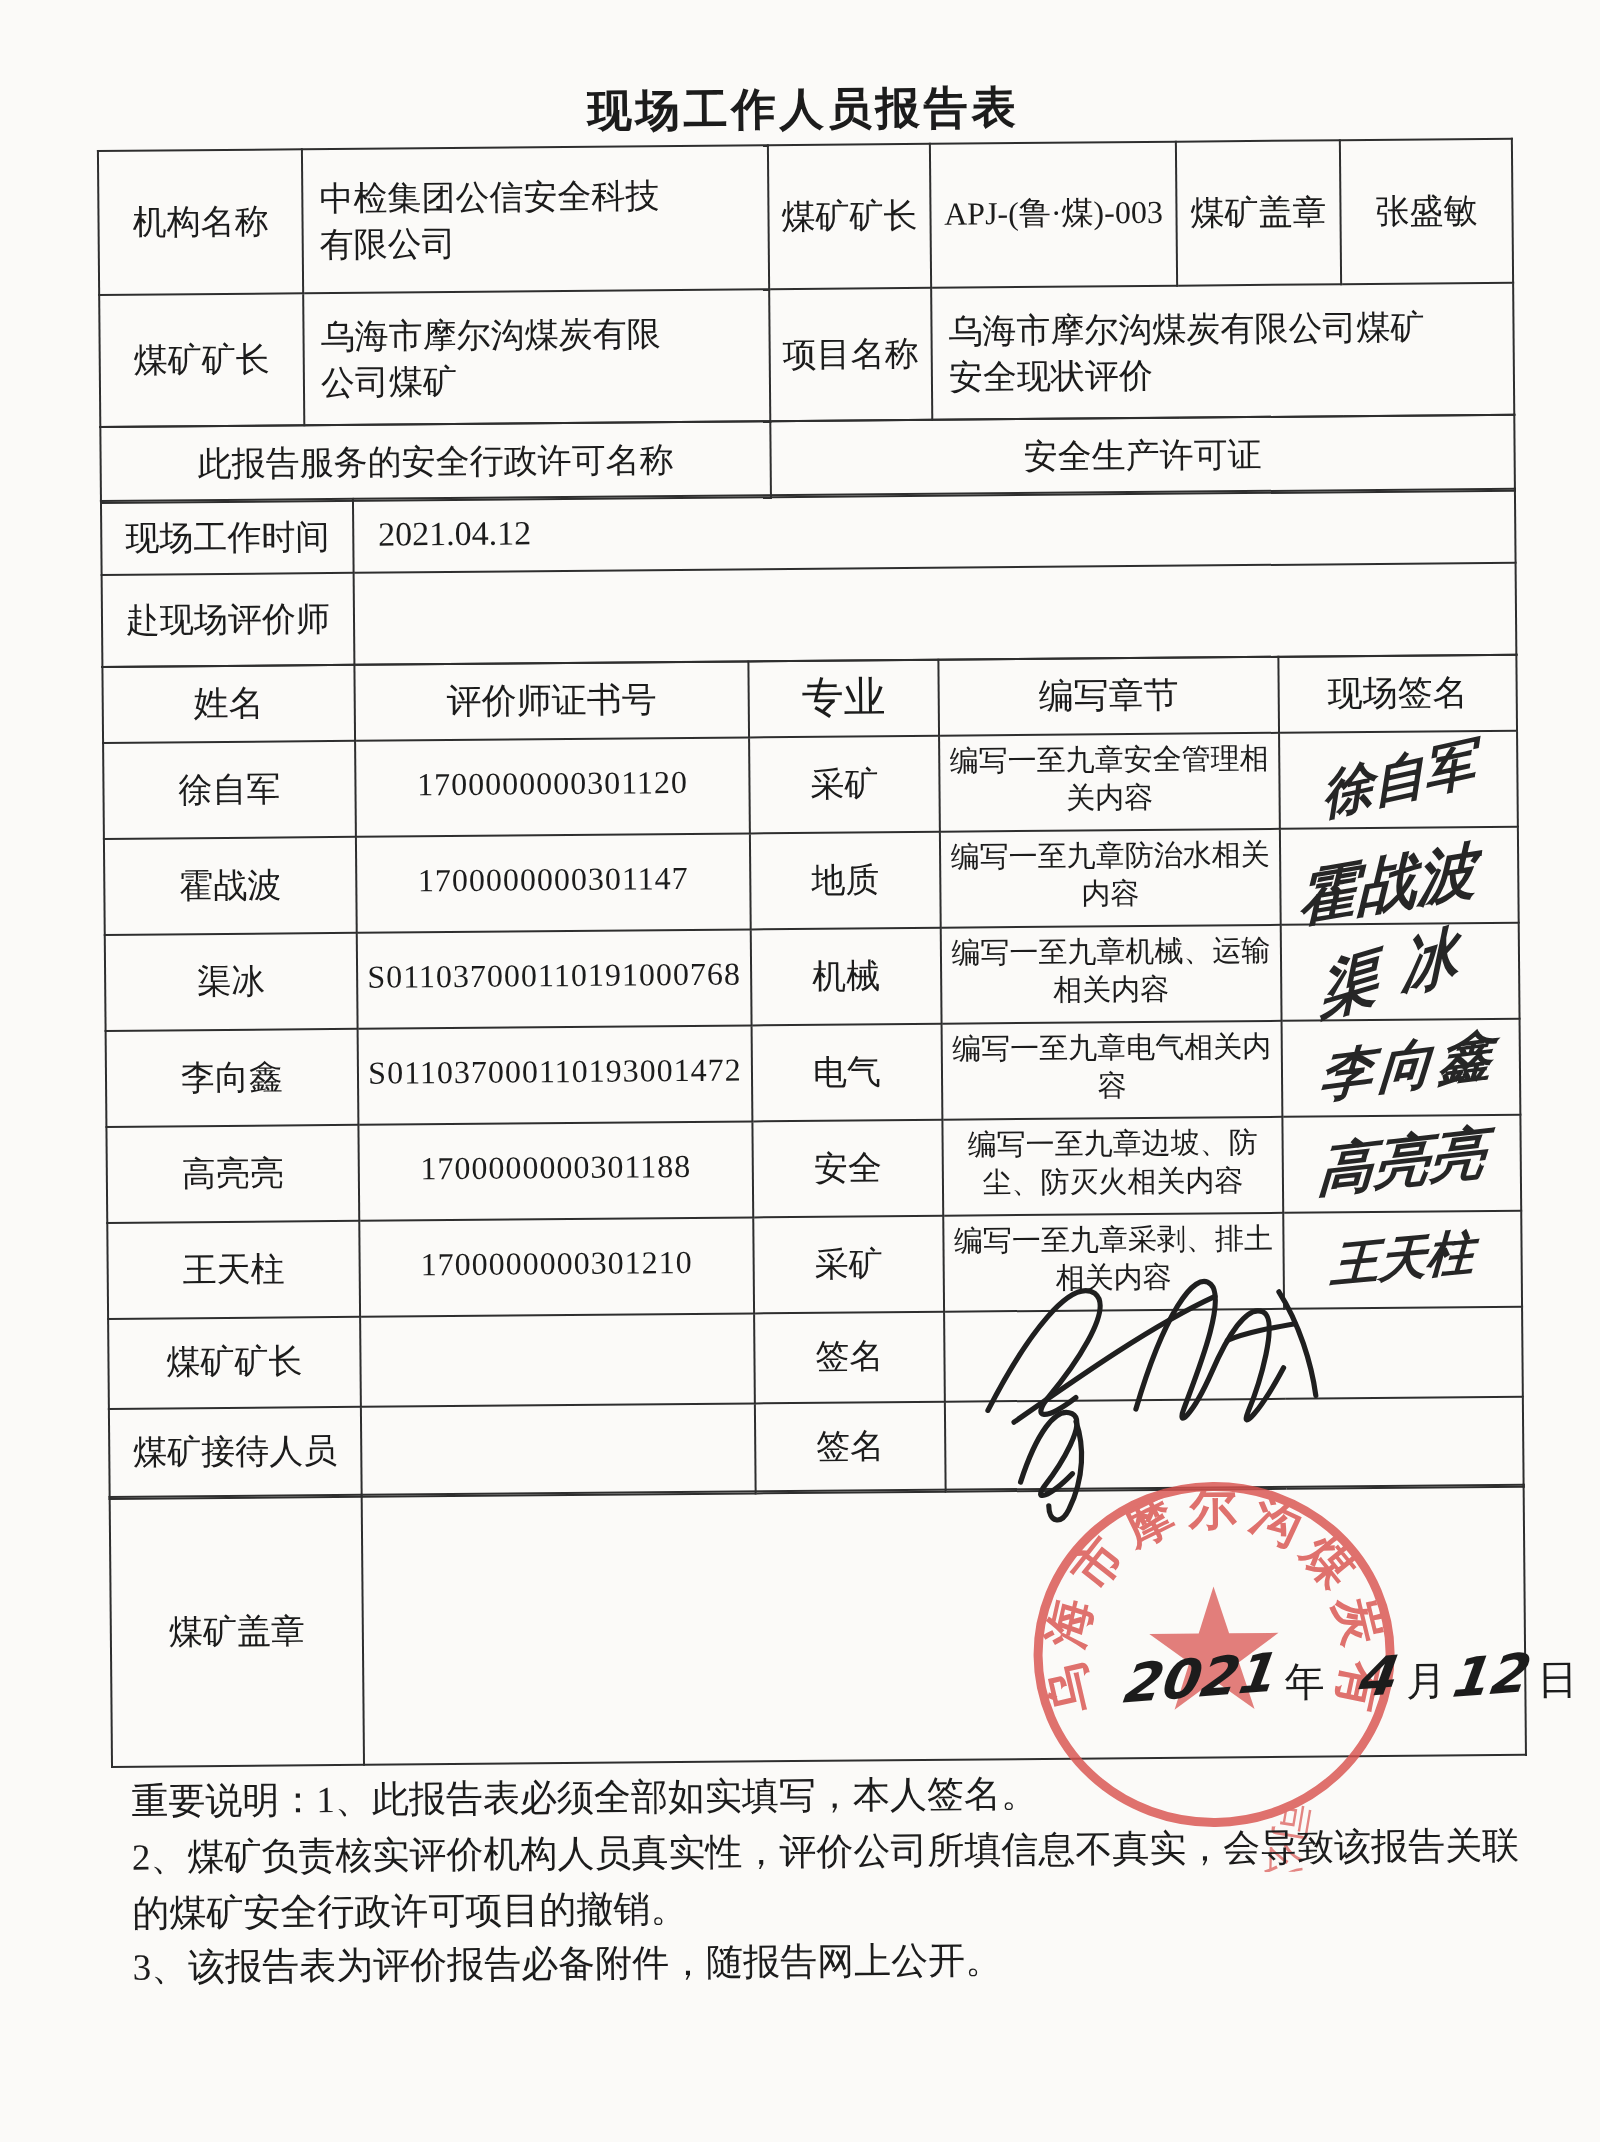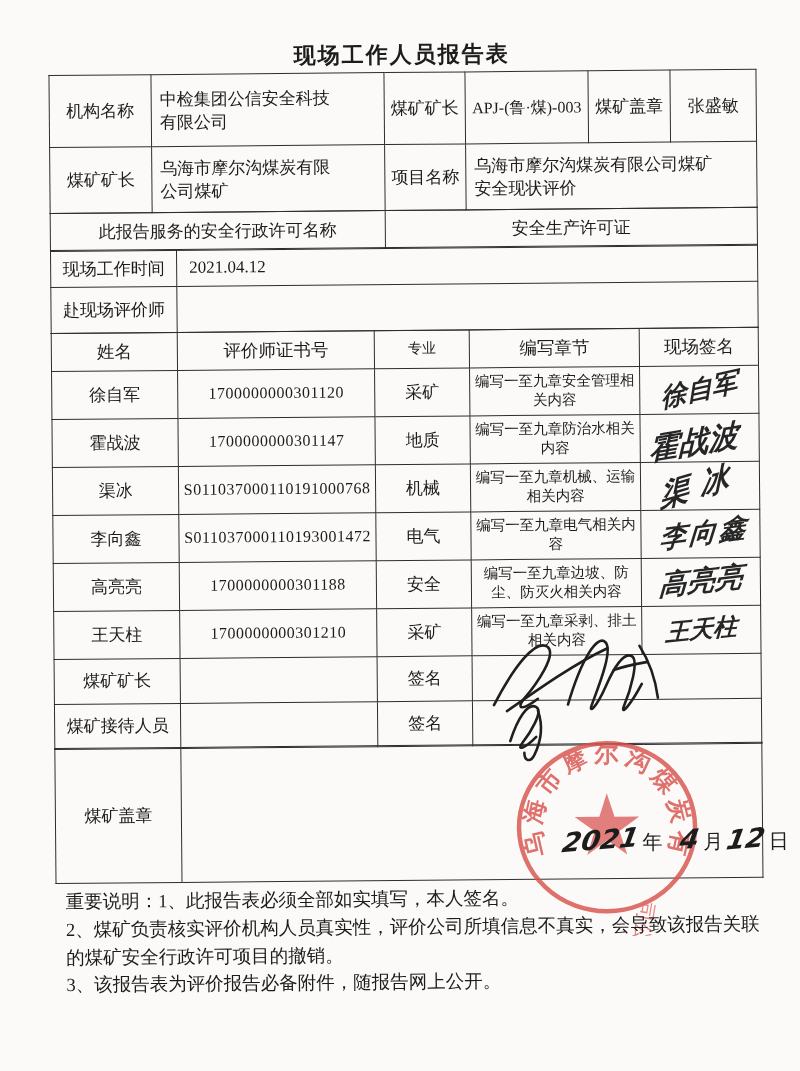--- a/index.html
+++ b/index.html
@@ -106,21 +106,21 @@
             <col style="width:126px">
             <col style="width:197px">
             <col style="width:95px">
             <col style="width:170px">
             <col style="width:119px">
           </colgroup>
         <tbody>
             <tr style="height:38px">
           <td style="font-size:17.5px">姓名</td>
           <td style="font-size:17.5px">评价师证书号</td>
-          <td style="font-size:14px">专业</td>
+          <td style="font-size:21px">专业</td>
           <td style="font-size:17.5px">编写章节</td>
           <td style="font-size:17.5px">现场签名</td>
         </tr>
         <tr style="height:48px">
           <td>徐自军</td>
           <td class="num">1700000000301120</td>
           <td>采矿</td>
           <td class="small">编写一至九章安全管理相关内容</td>
           <td><span class="sig" style="font-size:26px;transform:rotate(-12deg) skewX(-8deg)">徐自军</span></td>
         </tr>

